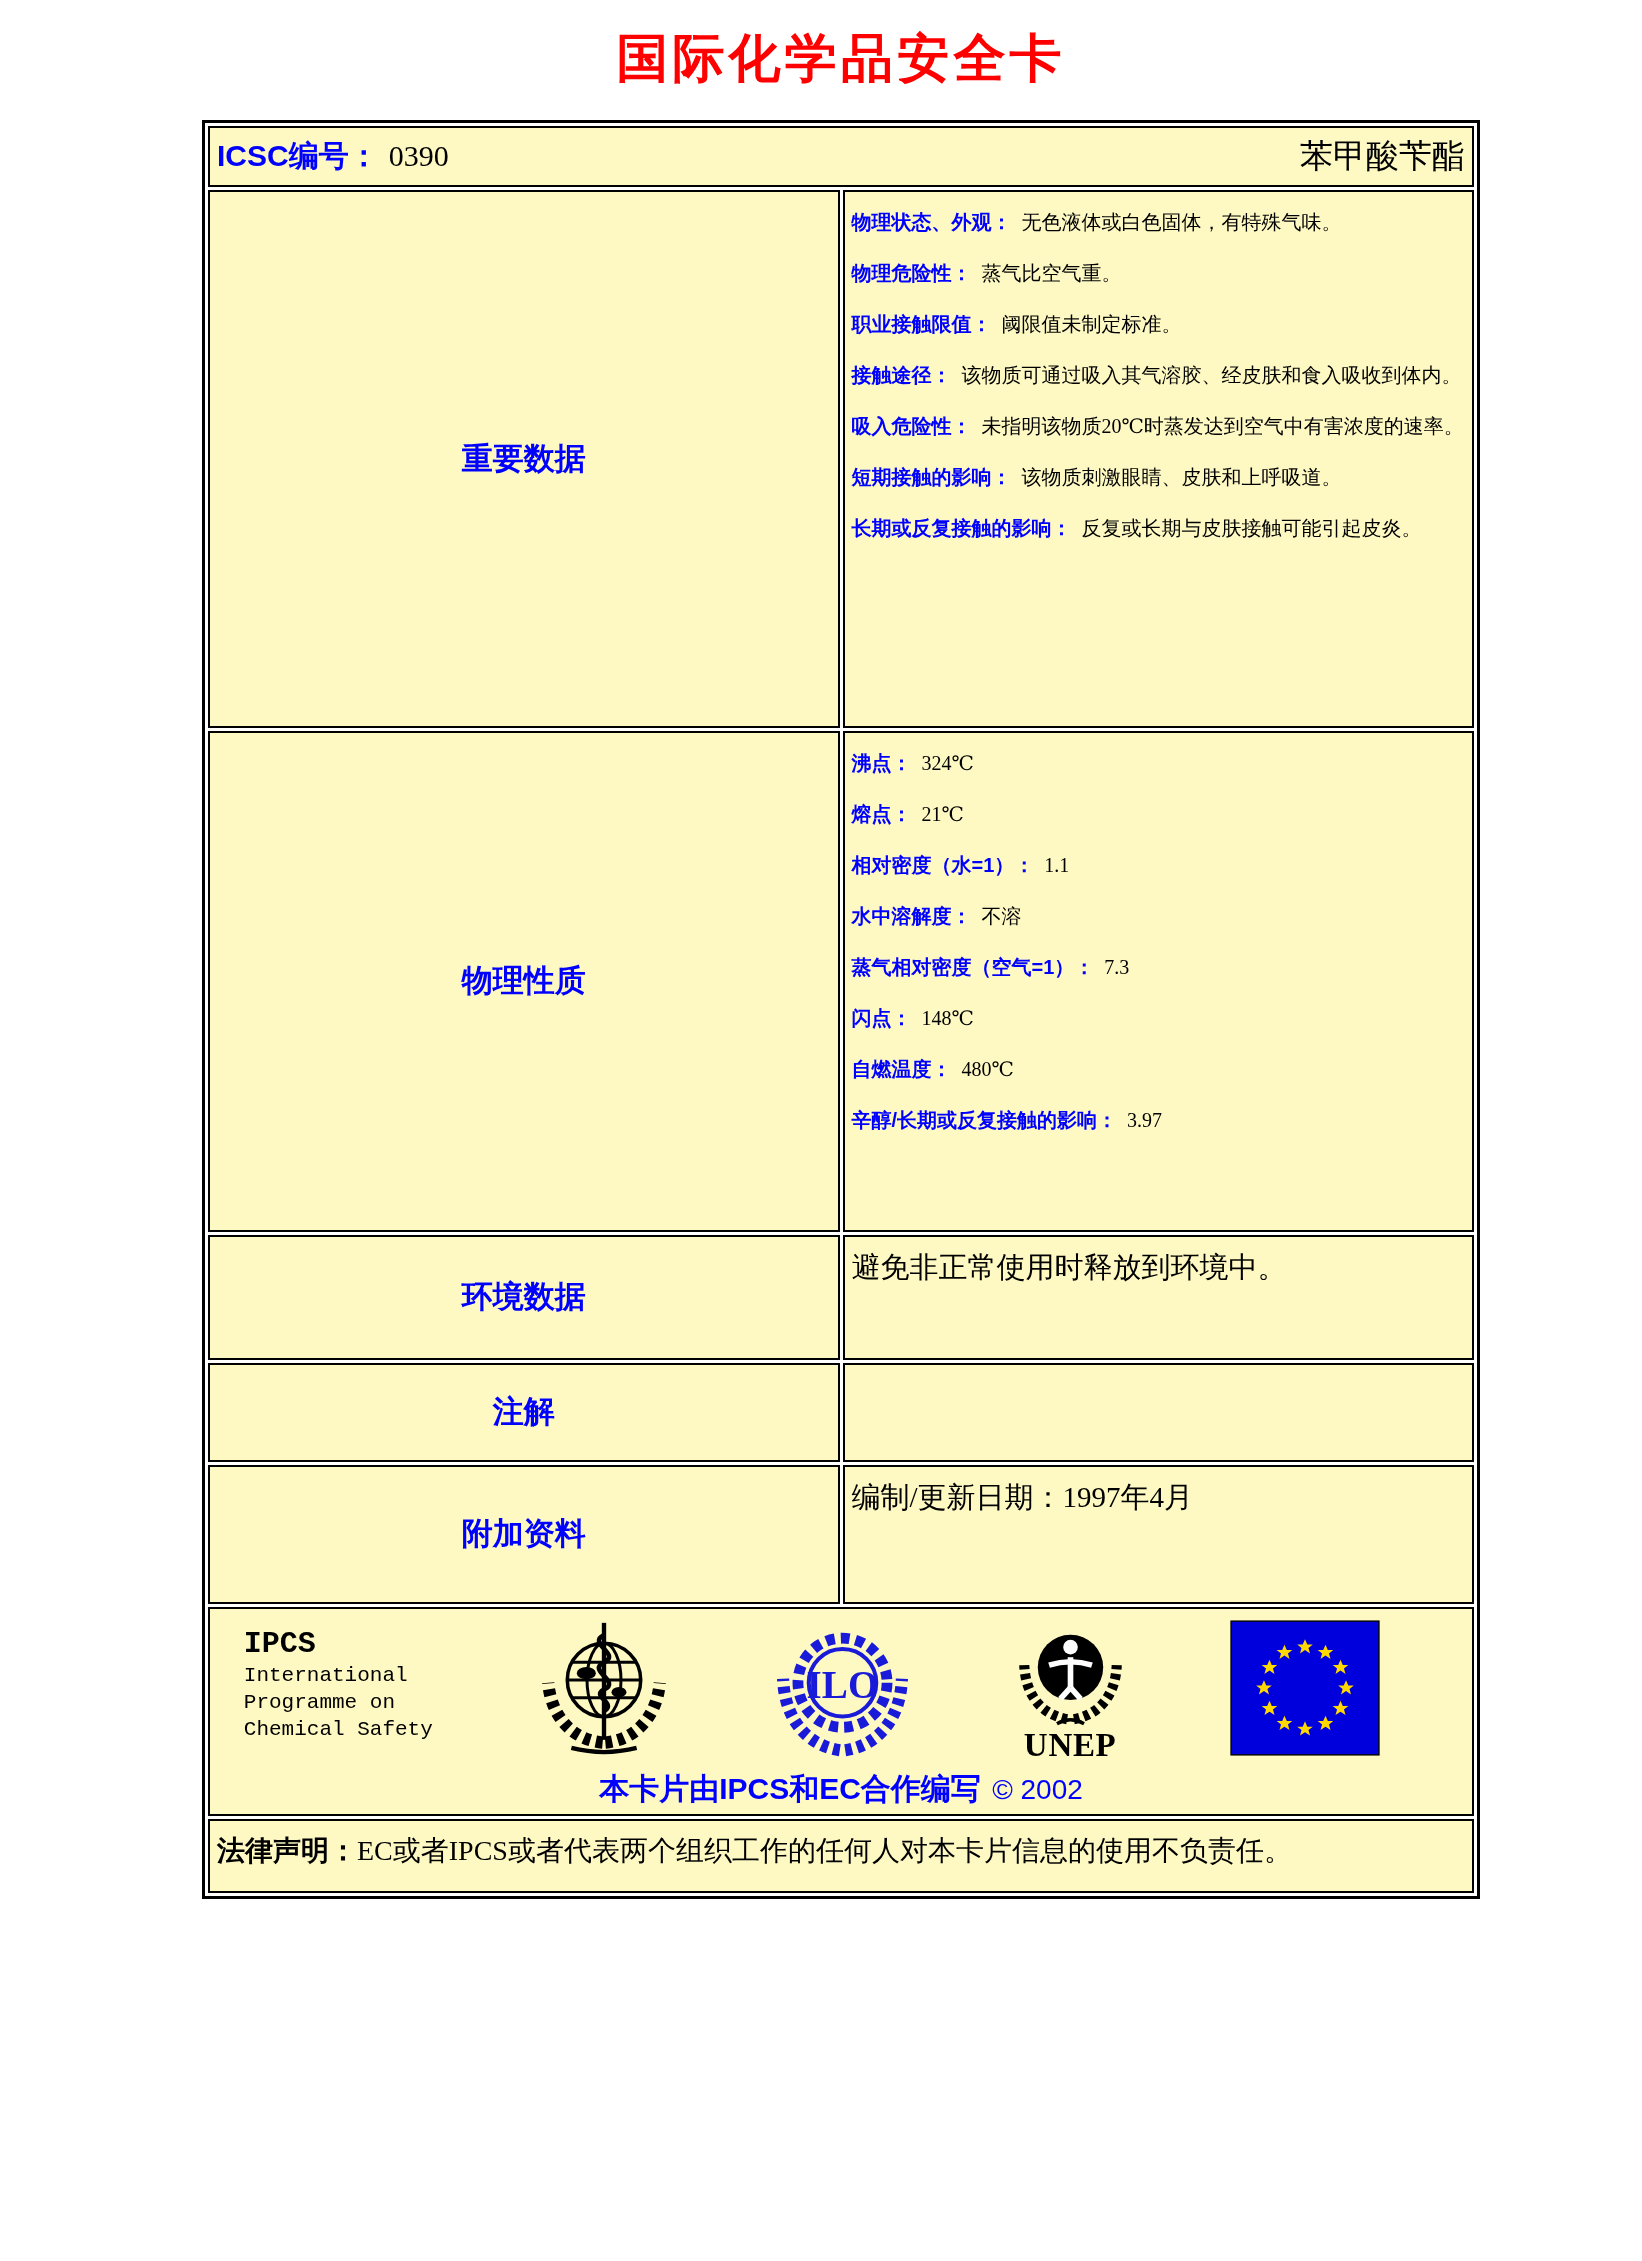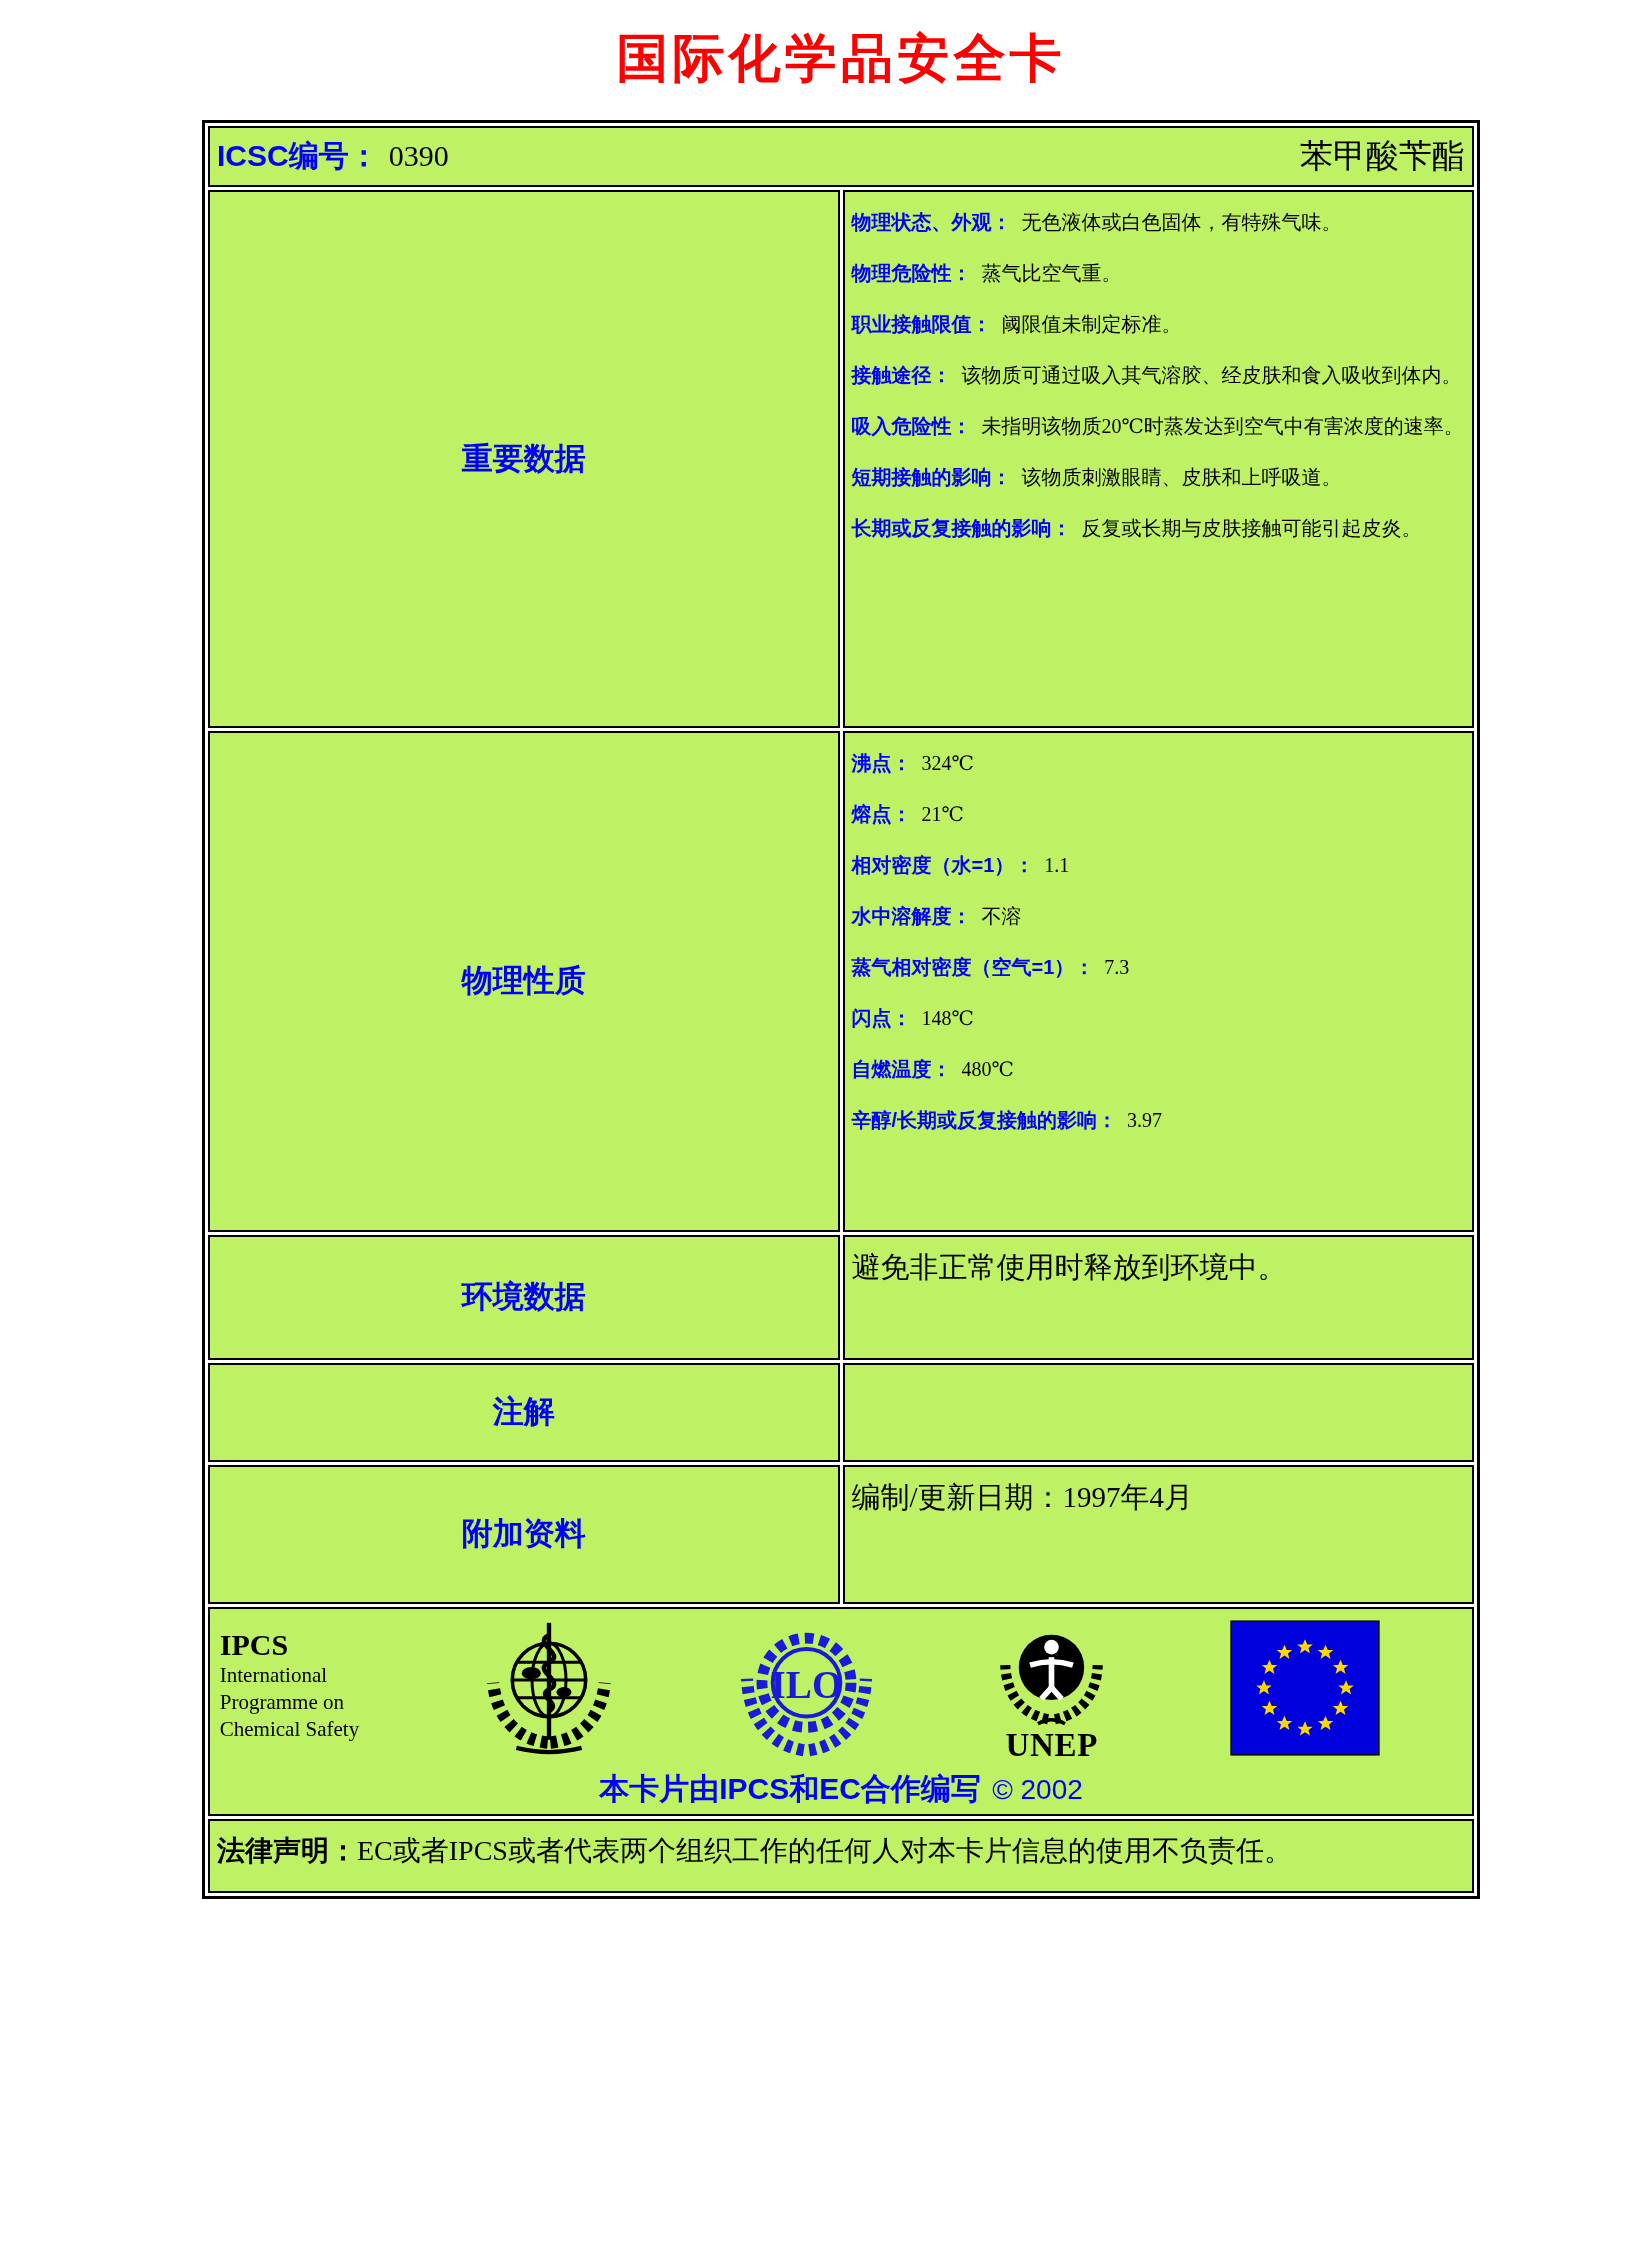--- a/index.html
+++ b/index.html
@@ -26,21 +26,21 @@
     white-space: nowrap;
   }
   table.card {
     width: 100%;
     border: 3.5px solid #000;
     border-collapse: separate;
     border-spacing: 3.5px;
     background: #fff;
     table-layout: fixed;
   }
-  td { border: 2.8px solid #000; background: #bef264; vertical-align: top; }
+  td { border: 2.8px solid #000; background: #fef9c3; vertical-align: top; }
   td.row-label {
     width: 153px;
     text-align: center;
     vertical-align: middle;
     color: #0000FF;
     font-family: "Liberation Sans", "DejaVu Sans", sans-serif;
     font-weight: bold;
     font-size: 31px;
   }
   .hdr {
@@ -63,21 +63,21 @@
     font-weight: bold;
   }
   .line .val { margin-left: 10px; color: #000; }
   .plain { font-size: 29px; line-height: 45px; padding-top: 2.8px; }
   
   .logos-wrap { padding: 11.3px 7px 4.2px 7px; }
   .logos-row {
     display: flex; align-items: flex-start; justify-content: space-between;
     padding: 0 85px 0 2.8px;
   }
-  .ipcs-block { font-family: Liberation Serif, serif; padding-top: 7px; }
+  .ipcs-block { font-family: Liberation Mono, monospace; padding-top: 7px; margin-left: 24px; }
   .ipcs-title { font-weight: bold; font-size: 30px; line-height: 35px; }
   .ipcs-line { font-size: 21px; line-height: 27px; }
   .unep-block { text-align: center; }
   .unep-caption {
     font-family: "Liberation Serif", "DejaVu Serif", serif;
     font-weight: bold; font-size: 33px; line-height: 34px; letter-spacing: 0.7px;
   }
   .credit-line {
     text-align: center;
     margin-top: 7px;

